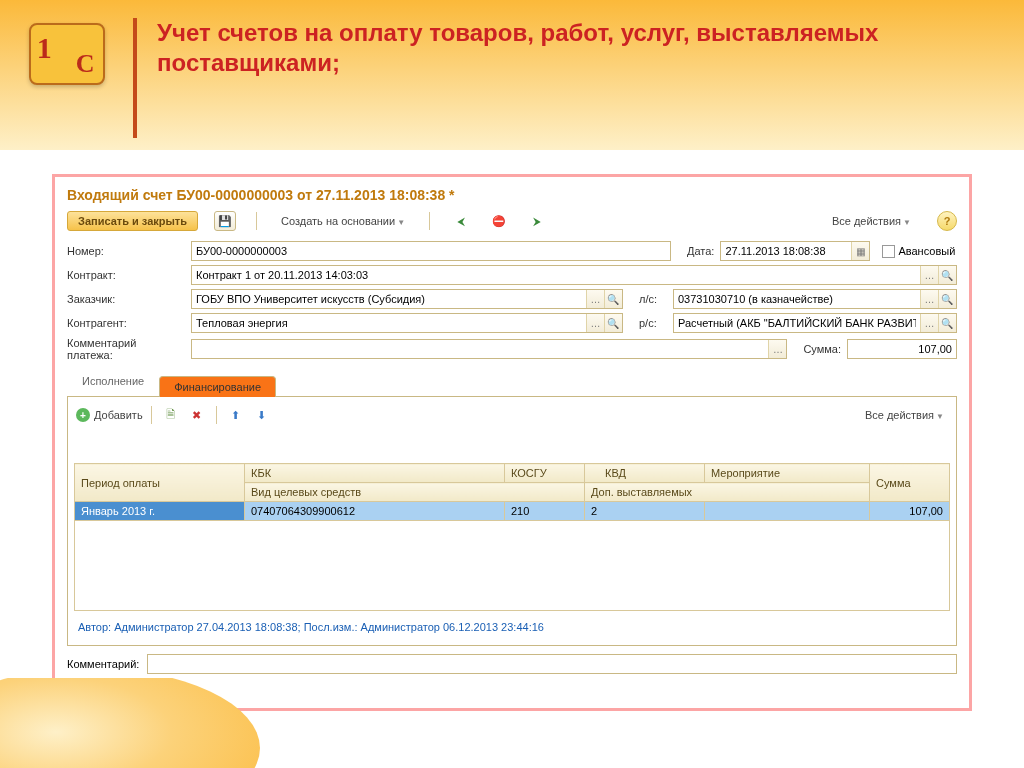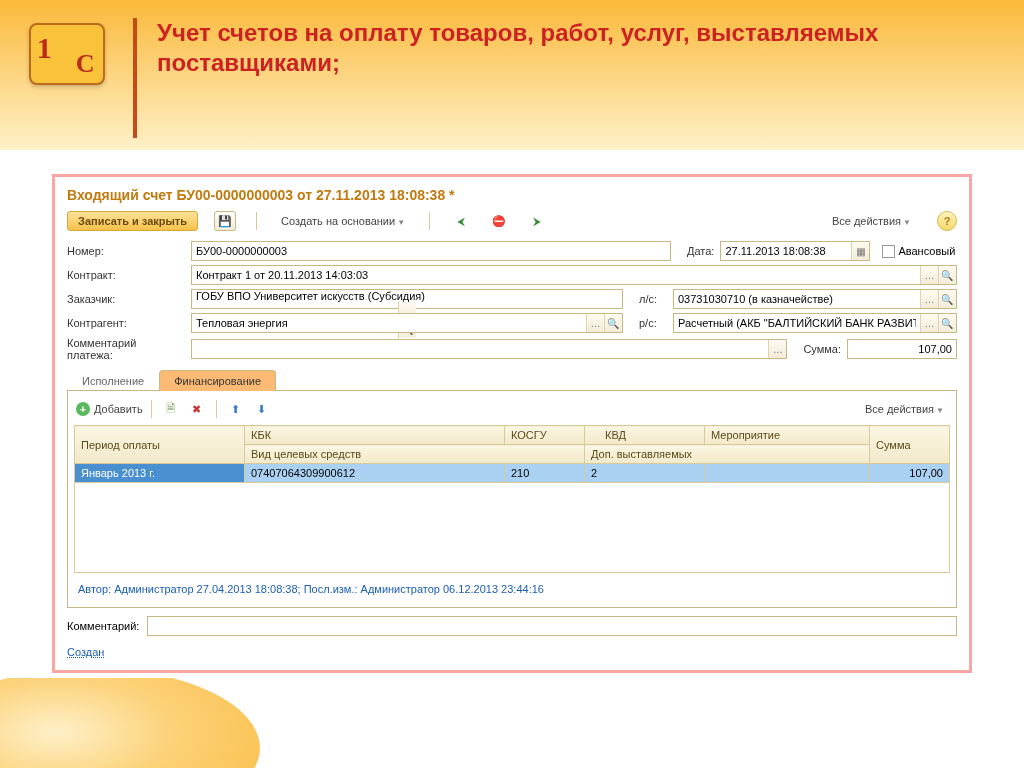--- a/index.html
+++ b/index.html
@@ -31,29 +31,29 @@
 .row { display: flex; align-items: center; margin: 4px 0; gap: 6px; }
 .lbl { color: #333; width: 118px; flex-shrink: 0; }
 .inp-wrap { display: flex; align-items: center; border: 1px solid #c9b884; background: #fff; height: 20px; }
 .inp-wrap input { border: none; outline: none; font-size: 11px; padding: 0 4px; height: 18px; width: 100%; background: transparent; }
 .inp-btn { width: 18px; height: 18px; border-left: 1px solid #e0d4a8; display: inline-flex; align-items: center; justify-content: center; cursor: pointer; color: #777; font-size: 10px; background: linear-gradient(#fdfaf0,#f2ecd8); flex-shrink: 0; }
 .lbl2 { color: #333; margin-left: 10px; white-space: nowrap; }
 
 
 .tabs { display: flex; border-bottom: 1px solid #c9b884; margin-top: 8px; }
 .tab { padding: 4px 14px; border: 1px solid transparent; border-bottom: none; border-radius: 4px 4px 0 0; color: #666; cursor: pointer; position: relative; top: 1px; }
-.tab.active { border-color: #c9b884; background: #fdba74; color: #333; }
+.tab.active { border-color: #c9b884; background: #f97316; color: #333; margin-top: 6px; }
 .tab-panel { border: 1px solid #c9b884; border-top: none; padding: 6px; }
 
 .panel-tb { display: flex; align-items: center; gap: 4px; padding: 2px 2px 6px 2px; }
 .add-btn { display: inline-flex; align-items: center; gap: 4px; color: #444; cursor: pointer; }
 .plus-circ { width: 14px; height: 14px; border-radius: 7px; background: #5cb85c; color: #fff; font-size: 10px; font-weight: bold; display: inline-flex; align-items: center; justify-content: center; }
 
 
-table.grid { width: 100%; border-collapse: collapse; }
+table.grid { width: 100%; border-collapse: collapse; margin-top: 32px; }
 table.grid th { background: linear-gradient(#fbf6e4,#f2e9c8); border: 1px solid #d8c89a; font-weight: normal; color: #5a4a1a; text-align: left; padding: 3px 6px; font-size: 11px; }
 table.grid td { border: 1px solid #d8c89a; padding: 3px 6px; }
 .data-row td { background: #aad1f2; }
 .grid-body-space { height: 90px; }
 
 .audit { color: #1a5fb4; padding: 10px 4px 6px 4px; font-size: 11px; }
 .comment-row { display: flex; align-items: center; gap: 8px; padding: 0 12px 10px 12px; }
 .comment-row .inp-wrap { flex: 1; }
 .created-link { color: #1a5fb4; text-decoration: underline dotted; cursor: pointer; margin-top: 7px; }
 
@@ -117,21 +117,21 @@
       <span class="lbl">Контракт:</span>
       <div class="inp-wrap" style="flex:1;">
         <input value="Контракт 1 от 20.11.2013 14:03:03" style="">
         <span class="inp-btn">…</span>
         <span class="inp-btn">🔍</span>
       </div>
     </div>
 
     <div class="row">
       <span class="lbl">Заказчик:</span>
-      <div class="inp-wrap" style="width:432px;flex-direction:column;">
+      <div class="inp-wrap" style="width:432px;">
         <input value="ГОБУ ВПО Университет искусств (Субсидия)" style="">
         <span class="inp-btn">…</span>
         <span class="inp-btn">🔍</span>
       </div>
       <span class="lbl2" style="width:28px;">л/с:</span>
       <div class="inp-wrap" style="flex:1;">
         <input value="03731030710 (в казначействе)" style="">
         <span class="inp-btn">…</span>
         <span class="inp-btn">🔍</span>
       </div>

